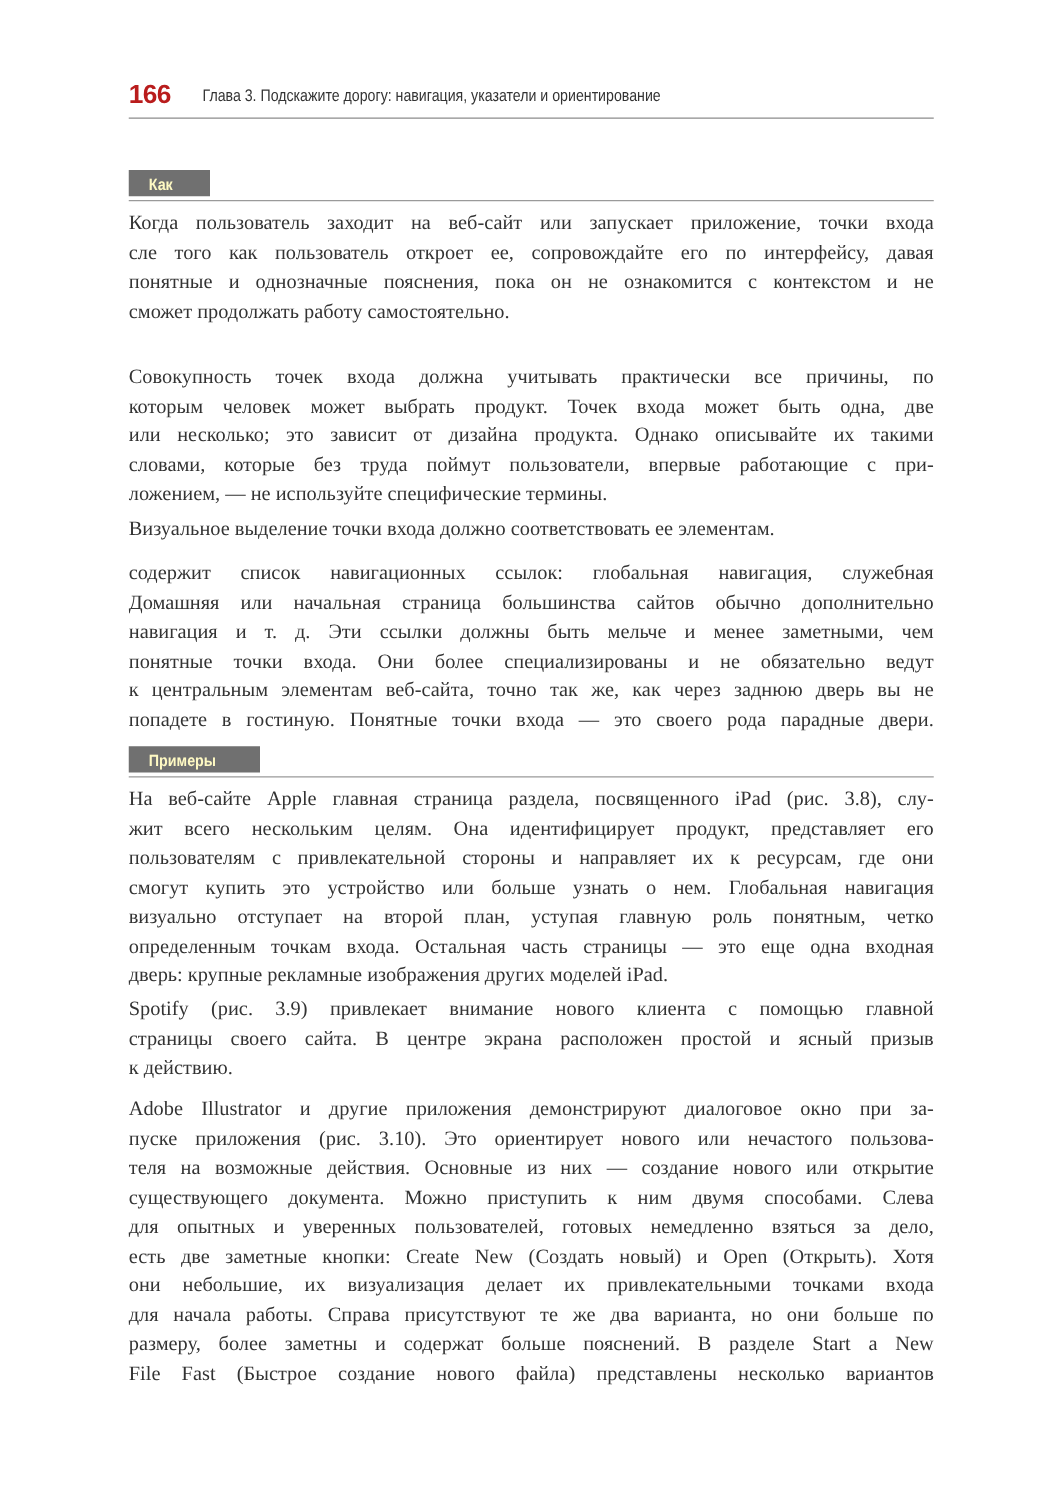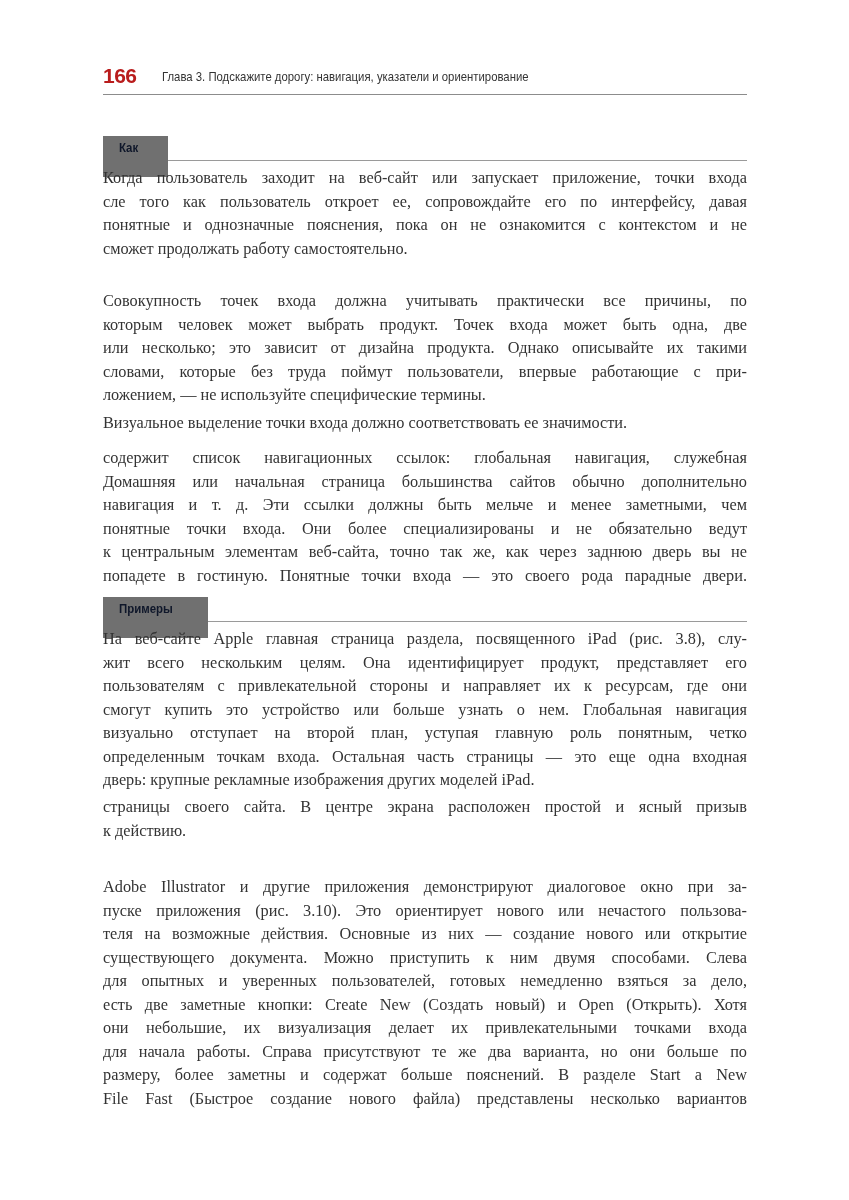--- a/index.html
+++ b/index.html
@@ -18,22 +18,22 @@
     position: absolute; left: 59px; top: 5px;
     font-family: "Liberation Sans", sans-serif; font-size: 13.5px;
     color: #333; transform: scaleX(0.84); transform-origin: left center;
     white-space: nowrap;
   }
   .section-head {
     position: absolute; left: 0; width: 644px; height: 24px;
     border-bottom: 1.5px solid #9a9a9a;
   }
   .section-head .tag {
-    position: absolute; left: 0; top: 0; height: 41px;
-    background: #707070; color: #0f172a;
+    position: absolute; left: 0; top: 0; height: 21px;
+    background: #707070; color: #fef9c3;
     font-family: "Liberation Sans", sans-serif; font-weight: bold;
     font-size: 13px; line-height: 24px; padding: 0 0 0 16px;
   }
   .section-head .tag.kak { width: 49px; }
   .section-head .tag.primery { width: 89px; }
   .section-head .tag span { display: inline-block; transform: scaleX(0.88); transform-origin: left center; }
   .para {
     position: absolute; left: 0; width: 644px;
     font-family: "Liberation Serif", serif; font-size: 16.3px;
     line-height: 23.5px; color: #333;
@@ -66,21 +66,21 @@
 
   <div class="para" style="top:289px;">
     <span class="line" style="display: block; width: 644px;">Совокупность точек входа должна учитывать практически все причины, по</span>
     <span class="line" style="display: block; width: 644px;">которым человек может выбрать продукт. Точек входа может быть одна, две</span>
     <span class="line" style="display: block; width: 644px;">или несколько; это зависит от дизайна продукта. Однако описывайте их такими</span>
     <span class="line" style="display: block; width: 644px;">словами, которые без труда поймут пользователи, впервые работающие с при-</span>
     <span class="line last" style="display: block; width: 644px;">ложением, — не используйте специфические термины.</span>
   </div>
 
   <div class="para" style="top:411px;">
-    <span class="line last" style="display: block; width: 644px;">Визуальное выделение точки входа должно соответствовать ее значимости.</span>
+    <span class="line last" style="display: block; width: 644px;">Визуальное выделение точки входа должно соответствовать ее элементам.</span>
   </div>
 
   <div class="para" style="top:446px;">
     <span class="line" style="display: block; width: 644px;">содержит список навигационных ссылок: глобальная навигация, служебная</span>
     <span class="line" style="display: block; width: 644px;">Домашняя или начальная страница большинства сайтов обычно дополнительно</span>
     <span class="line" style="display: block; width: 644px;">навигация и т. д. Эти ссылки должны быть мельче и менее заметными, чем</span>
     <span class="line" style="display: block; width: 644px;">понятные точки входа. Они более специализированы и не обязательно ведут</span>
     <span class="line" style="display: block; width: 644px;">к центральным элементам веб-сайта, точно так же, как через заднюю дверь вы не</span>
     <span class="line" style="display: block; width: 644px;">попадете в гостиную. Понятные точки входа — это своего рода парадные двери.</span>
   </div>
@@ -93,20 +93,21 @@
     <span class="line" style="display: block; width: 644px;">На веб-сайте Apple главная страница раздела, посвященного iPad (рис. 3.8), слу-</span>
     <span class="line" style="display: block; width: 644px;">жит всего нескольким целям. Она идентифицирует продукт, представляет его</span>
     <span class="line" style="display: block; width: 644px;">пользователям с привлекательной стороны и направляет их к ресурсам, где они</span>
     <span class="line" style="display: block; width: 644px;">смогут купить это устройство или больше узнать о нем. Глобальная навигация</span>
     <span class="line" style="display: block; width: 644px;">визуально отступает на второй план, уступая главную роль понятным, четко</span>
     <span class="line" style="display: block; width: 644px;">определенным точкам входа. Остальная часть страницы — это еще одна входная</span>
     <span class="line last" style="display: block; width: 644px;">дверь: крупные рекламные изображения других моделей iPad.</span>
   </div>
 
   <div class="para" style="top:795px;">
+    <span class="line" style="display: block; width: 644px;">Spotify (рис. 3.9) привлекает внимание нового клиента с помощью главной</span>
     <span class="line" style="display: block; width: 644px;">страницы своего сайта. В центре экрана расположен простой и ясный призыв</span>
     <span class="line last" style="display: block; width: 644px;">к действию.</span>
   </div>
 
   <div class="para" style="top:875px;">
     <span class="line" style="display: block; width: 644px;">Adobe Illustrator и другие приложения демонстрируют диалоговое окно при за-</span>
     <span class="line" style="display: block; width: 644px;">пуске приложения (рис. 3.10). Это ориентирует нового или нечастого пользова-</span>
     <span class="line" style="display: block; width: 644px;">теля на возможные действия. Основные из них — создание нового или открытие</span>
     <span class="line" style="display: block; width: 644px;">существующего документа. Можно приступить к ним двумя способами. Слева</span>
     <span class="line" style="display: block; width: 644px;">для опытных и уверенных пользователей, готовых немедленно взяться за дело,</span>

